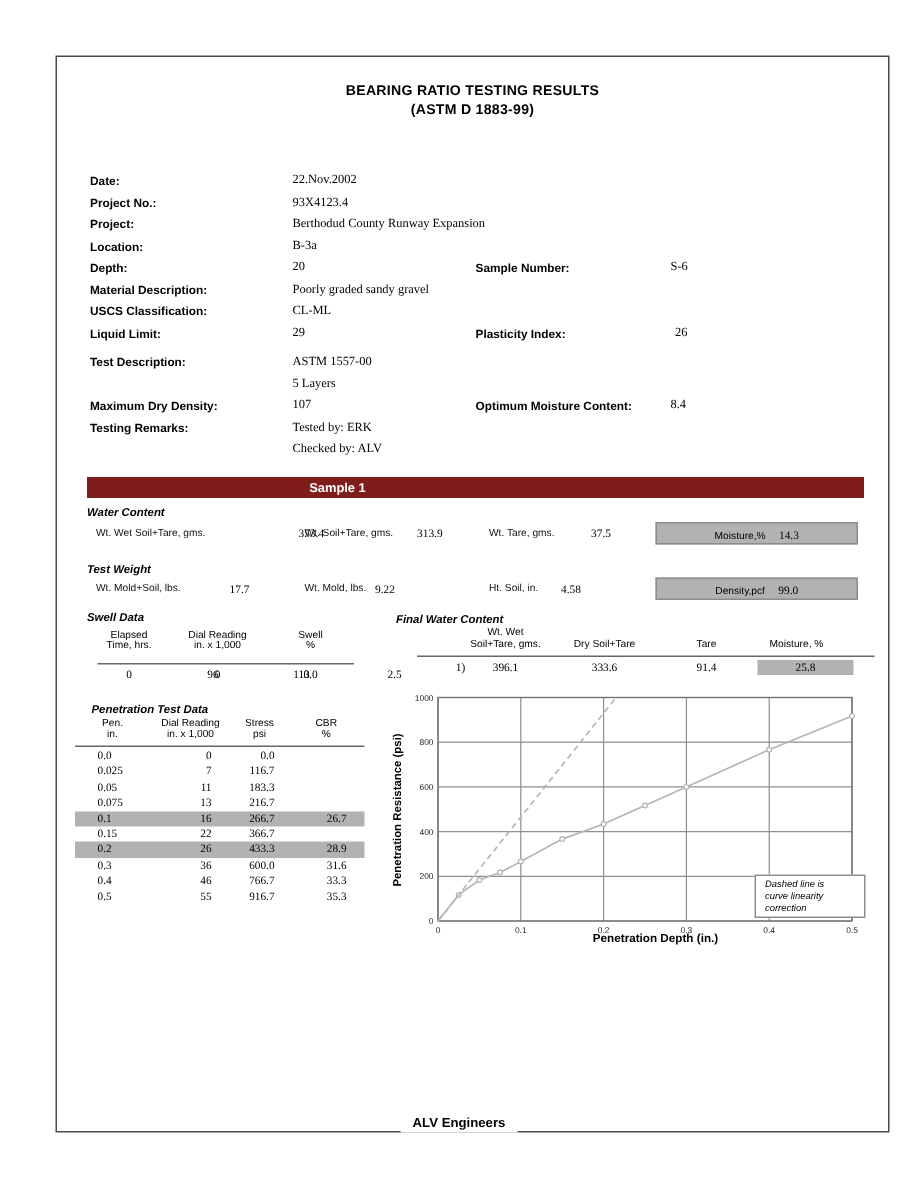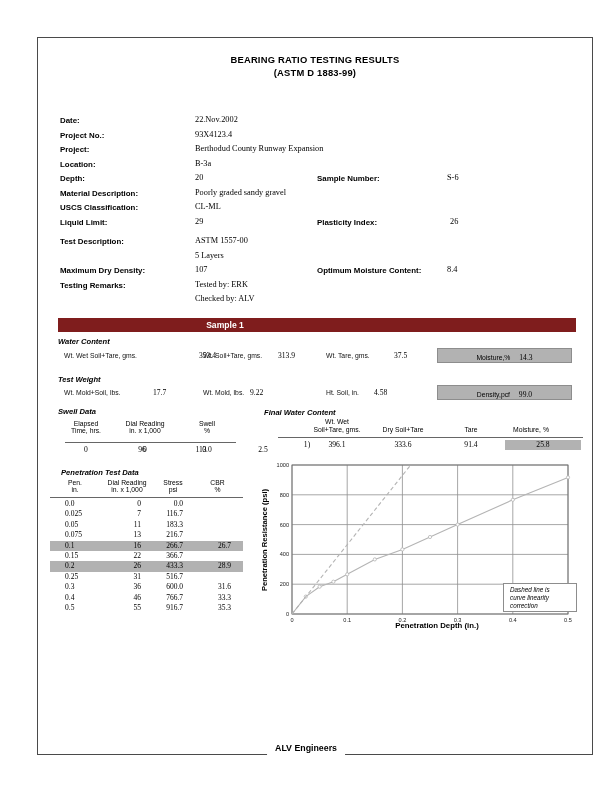--- a/index.html
+++ b/index.html
@@ -27,21 +27,21 @@
   .result-box .rv{font-family:"Liberation Serif",serif;font-size:7.6px;}
   
   .swell-grid{position:absolute;left:58px;width:180px;display:grid;grid-template-columns:56px 62px 62px;}
   .swell-grid div{text-align:center;font-size:6.8px;line-height:7.2px;}
   .swell-rows .swell-row{display:grid;grid-template-columns:56px 62px 62px;height:10px;}
   .swell-rows .swell-row div{text-align:center;font-family:"Liberation Serif",serif;font-size:7.6px;line-height:10px;}
   .rule{position:absolute;border-top:1px solid #666;height:0;}
   
   .fwc-h{position:absolute;font-size:6.8px;text-align:center;white-space:nowrap;}
   .fwc-v{position:absolute;font-family:"Liberation Serif",serif;font-size:7.6px;text-align:center;white-space:nowrap;}
-  .fwc-hl{position:absolute;left:505px;top:440px;width:76px;height:10px;background:#b2b2b2;
+  .fwc-hl{position:absolute;left:505px;top:440px;width:64px;height:10px;background:#b2b2b2;
           text-align:center;font-family:"Liberation Serif",serif;font-size:7.6px;line-height:10px;}
   
   .pen-head{position:absolute;left:50px;top:479px;width:193px;}
   .pen-hrow{display:grid;grid-template-columns:50px 54px 38px 51px;}
   .pen-hrow div{text-align:center;font-size:6.8px;line-height:7.4px;}
   .pen-rows{position:absolute;left:50px;top:499px;width:193px;}
   .pen-row{display:grid;grid-template-columns:50px 54px 38px 51px;height:10.4px;}
   .pen-row div{font-family:"Liberation Serif",serif;font-size:7.5px;line-height:10.4px;}
   .pen-row .c0{text-align:left;padding-left:15px;}
   .pen-row .c1{text-align:right;padding-right:13px;}
@@ -229,26 +229,20 @@
         <div class="c0">0.15</div>
         <div class="c1">22</div>
         <div class="c2">366.7</div>
         <div class="c3"></div>
       </div>
       <div class="pen-row hl">
         <div class="c0">0.2</div>
         <div class="c1">26</div>
         <div class="c2">433.3</div>
         <div class="c3">28.9</div>
-      </div>
-      <div class="pen-row">
-        <div class="c0">0.25</div>
-        <div class="c1">31</div>
-        <div class="c2">516.7</div>
-        <div class="c3"></div>
       </div>
       <div class="pen-row">
         <div class="c0">0.3</div>
         <div class="c1">36</div>
         <div class="c2">600.0</div>
         <div class="c3">31.6</div>
       </div>
       <div class="pen-row">
         <div class="c0">0.4</div>
         <div class="c1">46</div>

